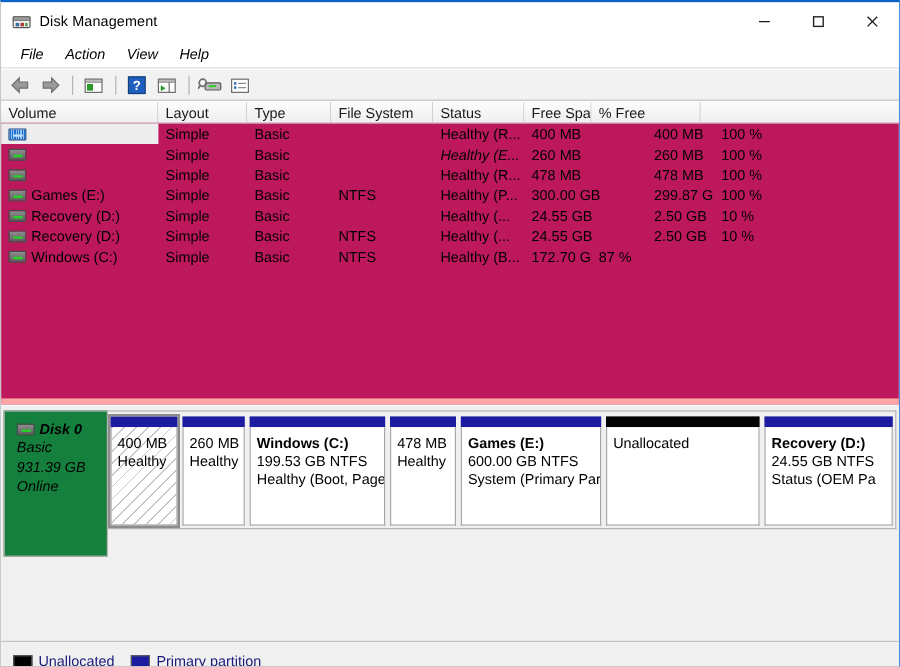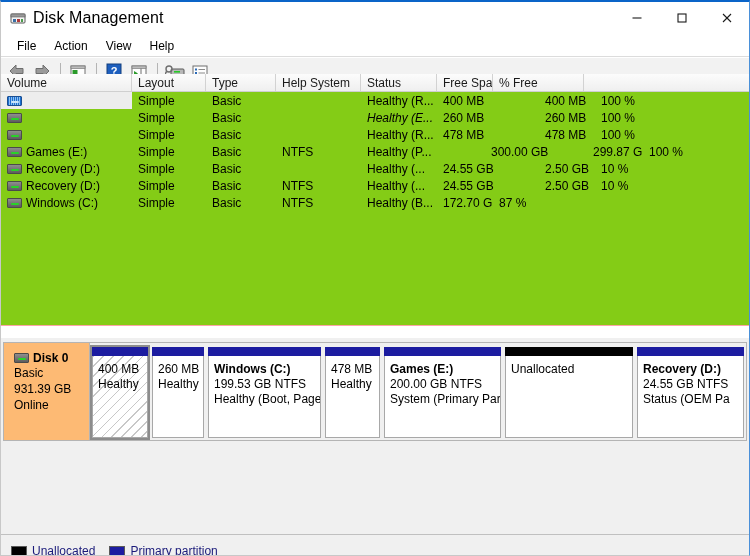--- a/index.html
+++ b/index.html
@@ -26,36 +26,37 @@
   .titlebar {
     position: absolute; top: 0; left: 0; right: 0; height: 31px;
     background: #ffffff;
     display: flex; align-items: center;
   }
   .title-icon {
     width: 16px; height: 16px; margin-left: 9px; margin-right: 7px;
     position: relative; flex: 0 0 auto;
   }
   .title-text {
-    font-size: 16px; color: #000; letter-spacing: 0.1px;
+    font-size: 12px; color: #000; letter-spacing: 0.1px;
   }
   .wbtns { position: absolute; right: 0; top: 0; height: 31px; display: flex; }
   .wbtn {
     width: 45px; height: 31px; display: flex; align-items: center; justify-content: center;
     background: transparent;
   }
   .wbtn svg { display: block; }
 
   
   .menubar {
     position: absolute; top: 31px; left: 0; right: 0; height: 24px;
     background: #ffffff;
-    display: flex; align-items: flex-end;
+    display: flex; align-items: center;
     padding-left: 7px;
     border-bottom: 1px solid #dcdcdc;
+    font-style: italic;
   }
   .menuitem {
     padding: 3px 9px; font-size: 12px; color: #000; line-height: 14px;
   }
 
   
   .toolbar {
     position: absolute; top: 56px; left: 0; right: 0; height: 26px;
     background: #f2f2f2;
     display: flex; align-items: center;
@@ -64,23 +65,23 @@
   }
   .tbtn {
     width: 24px; height: 22px;
     display: flex; align-items: center; justify-content: center;
     margin-right: 1px;
   }
   .tsep { width: 1px; height: 16px; background: #b4b4b4; margin: 0 5px; }
 
   
   .listpane {
-    position: absolute; top: 72px; left: 0; right: 0; height: 252px;
-    background: #84cc16;
-    border-bottom: 1px solid #fca5a5;
+    position: absolute; top: 83px; left: 0; right: 0; height: 252px;
+    background: #be185d;
+    border-bottom: 5px solid #fca5a5;
   }
   .lheader {
     display: flex; height: 18px;
     background: linear-gradient(#fdfdfd, #f0f0f0);
     border-bottom: 1px solid #cfcfcf;
   }
   .hcell {
     display: flex; align-items: center;
     padding-left: 6px;
     font-size: 12px; color: #1a1a1a;
@@ -122,24 +123,25 @@
     position: absolute; top: 336px; left: 0; right: 0; bottom: 21px;
     background: #f0f0f0;
     overflow: hidden;
   }
   .diskrow {
     position: absolute; left: 2px; top: 4px;
     width: 744px; height: 99px;
     display: flex;
   }
   .diskinfo {
-    width: 105px; height: 99px;
-    background: #fdba74;
+    width: 105px; height: 122px;
+    background: #15803d;
     border: 1px solid #b4b4b4;
     padding: 8px 0 0 10px;
+    font-style: italic;
   }
   .diskinfo .dtitle { display: flex; align-items: center; font-weight: bold; font-size: 12px; }
   .diskinfo .dtitle .drv { margin-right: 4px; }
   .diskinfo .dline { font-size: 12px; line-height: 15px; margin-top: 1px; }
 
   .parts {
     flex: 1 1 auto; height: 99px;
     background: #f0f0f0;
     border: 1px solid #b4b4b4; border-left: none;
     display: flex;
@@ -279,21 +281,21 @@
         <line x1="7.5" y1="10" x2="14" y2="10" stroke="#8a8a8a" stroke-width="1"></line>
       </svg>
     </div>
   </div>
 
   <div class="listpane">
     <div class="lheader">
       <div class="hcell" style="width:131px">Volume</div>
       <div class="hcell" style="width:74px">Layout</div>
       <div class="hcell" style="width:70px">Type</div>
-      <div class="hcell" style="width:85px">Help System</div>
+      <div class="hcell" style="width:85px">File System</div>
       <div class="hcell" style="width:76px">Status</div>
       <div class="hcell" style="width:56px">Free Spa...</div>
       <div class="hcell" style="width:91px">% Free</div>
       <div class="hfill"></div>
     </div>
     <div class="lrows" id="volume-rows">
         <div class="lrow">
           <div class="cell volcell sel-bg" style="width: 131px;">
             <span class="drv selicon"></span>
             <span class="volname"></span>
@@ -334,21 +336,21 @@
         </div>
         <div class="lrow">
           <div class="cell volcell" style="width: 131px;">
             <span class="drv"></span>
             <span class="volname">Games (E:)</span>
           </div>
           <div class="cell" style="width: 74px;">Simple</div>
           <div class="cell" style="width: 70px;">Basic</div>
           <div class="cell" style="width: 85px;">NTFS</div>
           <div class="cell" style="width: 76px;">Healthy (P...</div>
-          <div class="cell" style="width: 102px; margin-left: 48px;">300.00 GB</div>
+          <div class="cell" style="width: 102px;">300.00 GB</div>
           <div class="cell" style="width: 56px;">299.87 GB</div>
           <div class="cell" style="width: 91px;">100 %</div>
         </div>
         <div class="lrow">
           <div class="cell volcell" style="width: 131px;">
             <span class="drv"></span>
             <span class="volname">Recovery (D:)</span>
           </div>
           <div class="cell" style="width: 74px;">Simple</div>
           <div class="cell" style="width: 70px;">Basic</div>
@@ -424,21 +426,21 @@
             <div class="pbar"></div>
             <div class="pbody">
               <div class="pl">478 MB</div>
               <div class="pl">Healthy</div>
             </div>
           </div>
           <div class="part" style="width: 117px;">
             <div class="pbar"></div>
             <div class="pbody">
               <div class="pl bold">Games  (E:)</div>
-              <div class="pl">200.00 GB NTFS</div>
+              <div class="pl">600.00 GB NTFS</div>
               <div class="pl">System (Primary Par</div>
             </div>
           </div>
           <div class="part" style="width: 128px;">
             <div class="pbar unalloc"></div>
             <div class="pbody">
               <div class="pl">Unallocated</div>
             </div>
           </div>
           <div class="part" style="width: 107px;">

